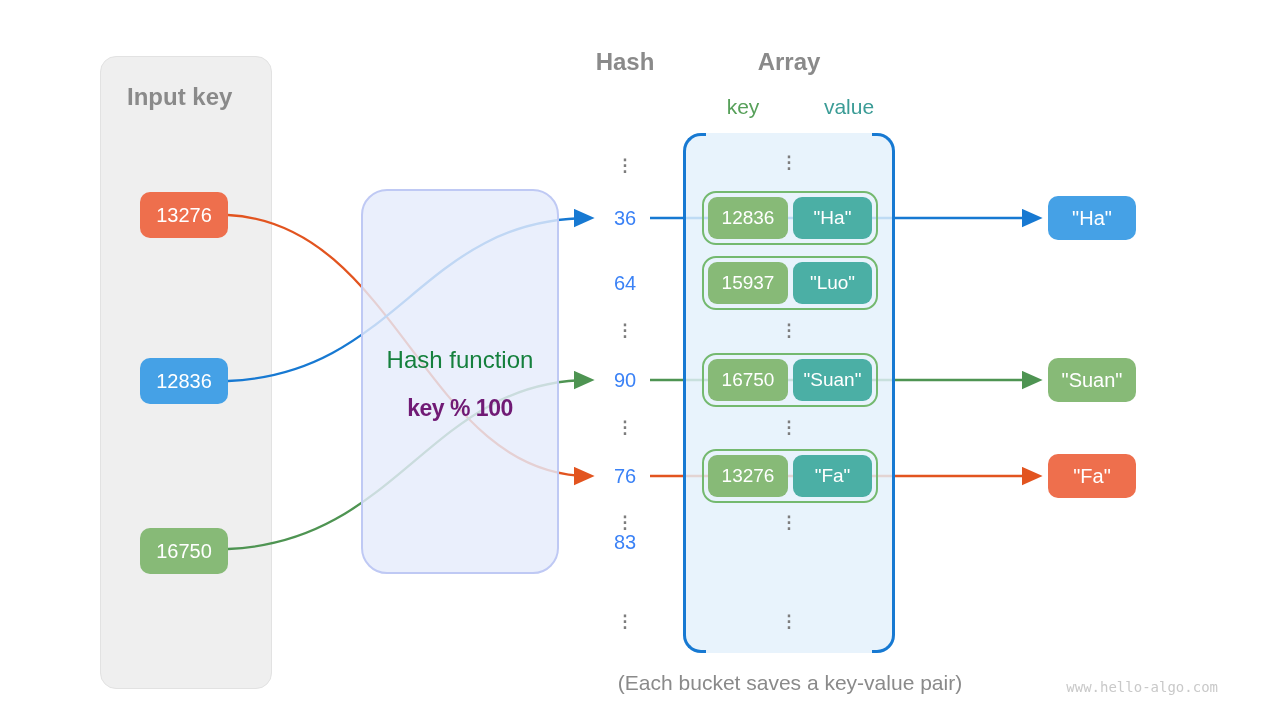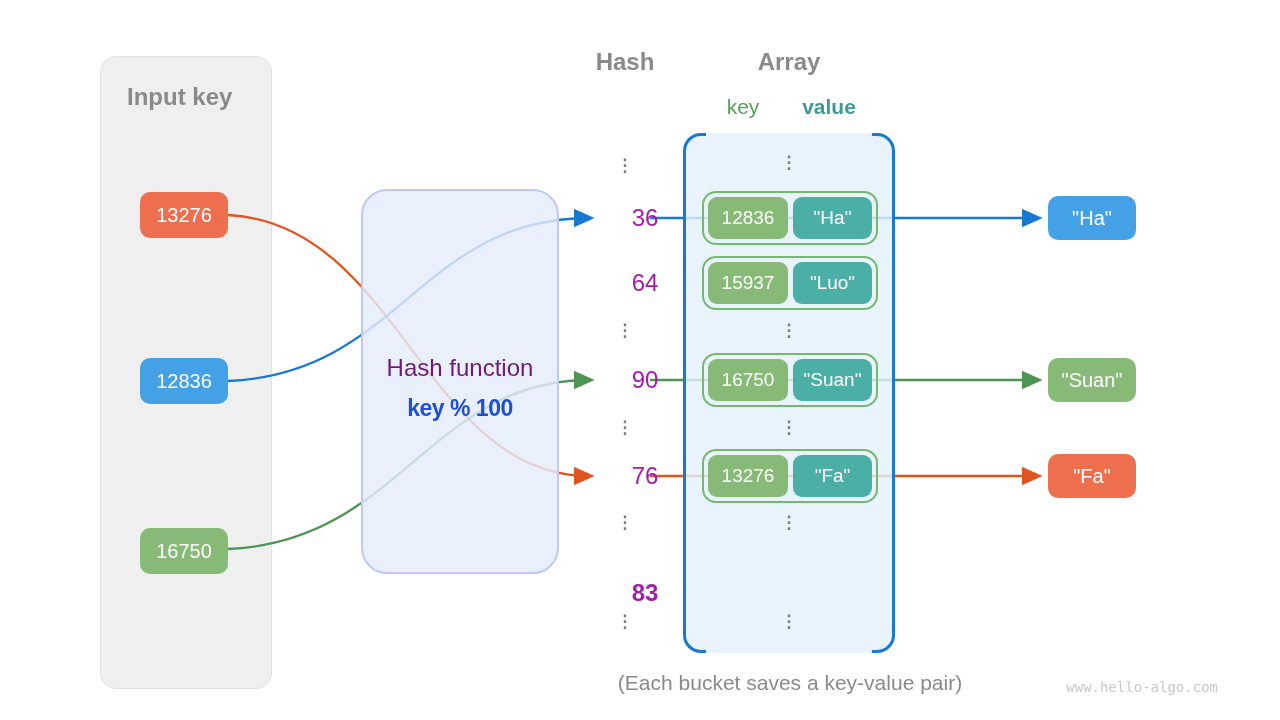--- a/index.html
+++ b/index.html
@@ -13,42 +13,42 @@
   .panel-title{font-size:24px;font-weight:700;color:#8a8a8a;margin:26px 0 0 26px;white-space:nowrap;}
   .panel.output .panel-title{margin-left:20px;}
 
   
   .connectors{position:absolute;left:0;top:0;z-index:2;}
 
   
   .hash-box{position:absolute;left:361px;top:189px;width:198px;height:385px;
             background:rgba(229,235,251,0.82);border:2px solid #bfc9f4;border-radius:26px;
             box-sizing:border-box;z-index:3;}
-  .hash-title{position:absolute;left:50%;top:177px;transform:translate(-50%,-50%);
-              font-size:24px;color:#701a75;white-space:nowrap;}
+  .hash-title{position:absolute;left:50%;top:169px;transform:translate(-50%,-50%);
+              font-size:24px;color:#15803d;white-space:nowrap;}
   .hash-formula{position:absolute;left:50%;top:217px;transform:translate(-50%,-50%);
-                font-size:23px;font-weight:700;color:#1d4ed8;letter-spacing:-0.5px;white-space:nowrap;}
+                font-size:23px;font-weight:700;color:#701a75;letter-spacing:-0.5px;white-space:nowrap;}
 
   
   .array-bg{position:absolute;left:683px;top:133px;width:212px;height:520px;
             background:rgba(227,240,251,0.82);border-radius:18px;z-index:3;}
   .bracket{position:absolute;top:133px;width:20px;height:514px;z-index:5;
            border:3px solid #1779d2;box-sizing:content-box;background:transparent;}
   .bracket.left{left:683px;border-right:none;border-radius:18px 0 0 18px;}
   .bracket.right{left:872px;border-left:none;border-radius:0 18px 18px 0;}
 
   
   .col-head{position:absolute;transform:translate(-50%,-50%);font-size:24px;font-weight:700;
             color:#8a8a8a;z-index:6;white-space:nowrap;}
   .kv-label{position:absolute;transform:translate(-50%,-50%);font-size:21px;z-index:6;white-space:nowrap;}
   .kv-label.key{color:#57a05a;}
   .kv-label.value{color:#3b9c96;}
 
   
-  .idx{position:absolute;transform:translate(-50%,-50%);font-size:24px;color:#a21caf;z-index:6;margin-left:20px;}
+  .idx{position:absolute;transform:translate(-50%,-50%);font-size:20px;color:#3b82f6;z-index:6;}
   .cellipsis{position:absolute;transform:translate(-50%,-50%);font-size:17px;font-weight:700;
              color:#7d7d7d;z-index:6;line-height:1;}
 
   
   .keybox{position:absolute;width:88px;display:flex;align-items:center;justify-content:center;
           color:#ffffff;border-radius:10px;font-size:20px;z-index:6;}
   .keybox.orange{background:#ee6f4d;}
   .keybox.blue{background:#45a1e6;}
   .keybox.green{background:#87ba77;}
   .h46{height:46px;} .h44{height:44px;}
@@ -104,31 +104,31 @@
   <div class="bracket left"></div>
   <div class="bracket right"></div>
 
   <div class="keybox orange h46" style="left:140px;top:192px;">13276</div>
   <div class="keybox blue h46" style="left:140px;top:358px;">12836</div>
   <div class="keybox green h46" style="left:140px;top:528px;">16750</div>
 
   <div class="col-head" style="left:625px;top:62px;">Hash</div>
   <div class="col-head" style="left:789px;top:62px;">Array</div>
   <div class="kv-label key" style="left:743px;top:107px;">key</div>
-  <div class="kv-label value" style="left:829px;top:107px;font-weight:bold;">value</div>
+  <div class="kv-label value" style="left:849px;top:107px;">value</div>
 
   <div class="cellipsis" style="left:625px;top:165px;">⋮</div>
   <div class="idx" style="left:625px;top:218px;">36</div>
   <div class="idx" style="left:625px;top:283px;">64</div>
   <div class="cellipsis" style="left:625px;top:330px;">⋮</div>
   <div class="idx" style="left:625px;top:380px;">90</div>
   <div class="cellipsis" style="left:625px;top:427px;">⋮</div>
   <div class="idx" style="left:625px;top:476px;">76</div>
   <div class="cellipsis" style="left:625px;top:522px;">⋮</div>
-  <div class="idx" style="left:625px;top:593px;font-weight:bold;">83</div>
+  <div class="idx" style="left:625px;top:542px;">83</div>
   <div class="cellipsis" style="left:625px;top:621px;">⋮</div>
 
   <div class="cellipsis" style="left:789px;top:162px;">⋮</div>
 
   <div class="pair" style="top:191px;">
     <div class="cell k">12836</div>
     <div class="cell v">"Ha"</div>
   </div>
   <div class="pair" style="top:256px;">
     <div class="cell k">15937</div>

